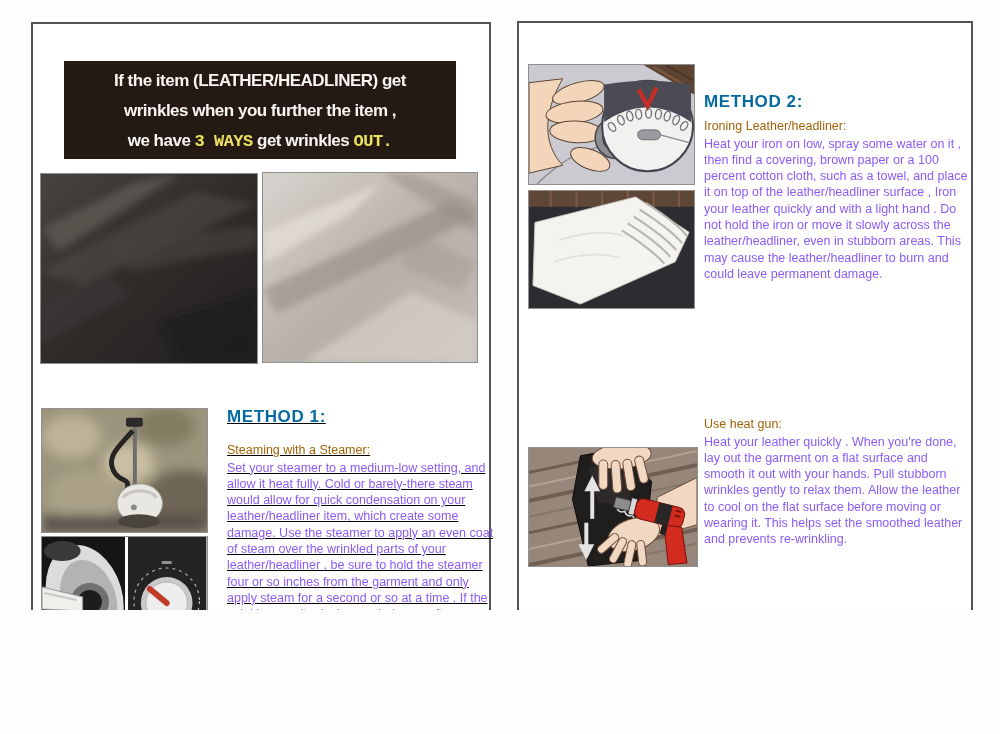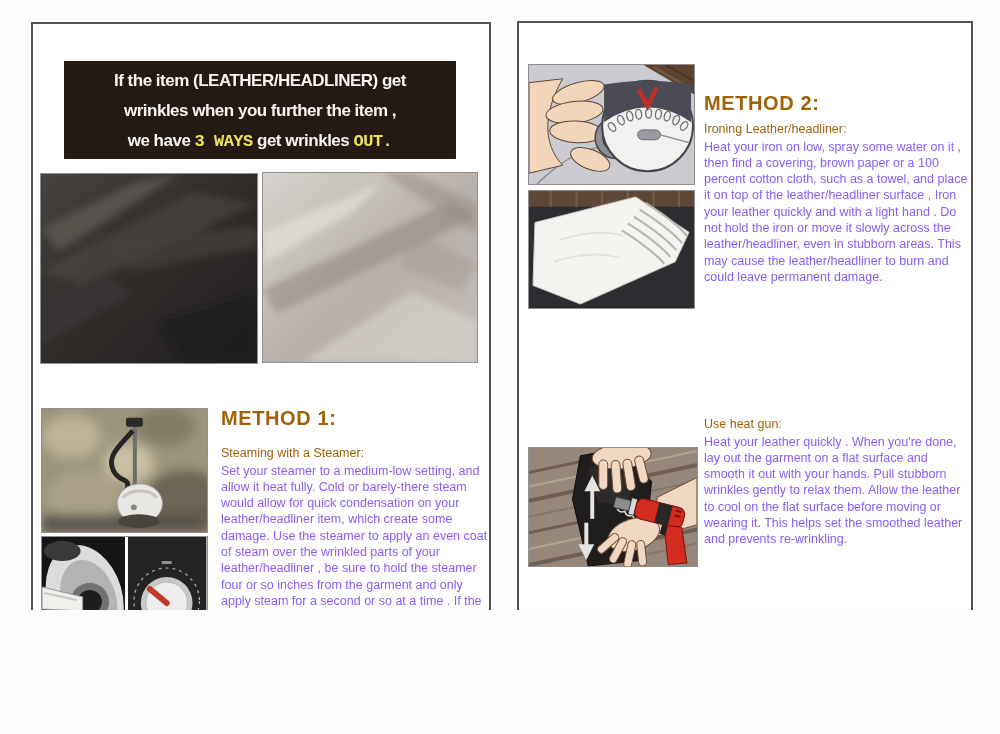--- a/index.html
+++ b/index.html
@@ -20,24 +20,24 @@
   .photo-gray{left:229px;top:148px;width:216px;height:191px;}
 
   .img-steamer{left:8px;top:384px;width:167px;height:125px;}
   .img-pair{position:absolute;left:8px;top:512px;width:167px;height:124px;border:1px solid #8f8f8f;
         box-sizing:border-box;display:flex;background:#fff;}
   .img-pair svg{display:block;height:100%;}
   .img-pair .half-l{width:50.5%;margin-right:3px;}
   .img-pair .half-r{width:47.5%;}
 
   .method-text{position:absolute;}
-  .m1-text{left:188px;top:383px;width:274px;}
+  .m1-text{left:194px;top:383px;width:274px;text-decoration:underline;}
   .m2-text{left:185px;top:69px;width:268px;}
   .m3-text{left:185px;top:393px;width:268px;}
-  .method-title{font-size:20px;font-weight:bold;color:#a16207;letter-spacing:0.6px;margin:0 0 6px 0;}
+  .method-title{font-size:17px;font-weight:bold;color:#0369a1;letter-spacing:0.6px;margin:0 0 6px 0;}
   .m1-text .method-title{margin-bottom:15px;}
   .method-sub{font-size:12.5px;color:#a16207;line-height:16.5px;margin:0;}
   .method-body{font-size:12.5px;color:#8b5cf6;line-height:16.3px;margin:1px 0 0 0;}
 
   .footer-banner{position:absolute;left:69px;top:645px;width:298px;height:28px;background:#1d130d;
         border:1px solid #8a8a8a;box-sizing:border-box;color:#dcc959;font-size:13px;font-weight:bold;
         letter-spacing:-0.4px;text-align:center;line-height:25px;}
 
   .img-iron{left:9px;top:41px;width:167px;height:121px;}
   .img-towel{left:9px;top:167px;width:167px;height:119px;}

